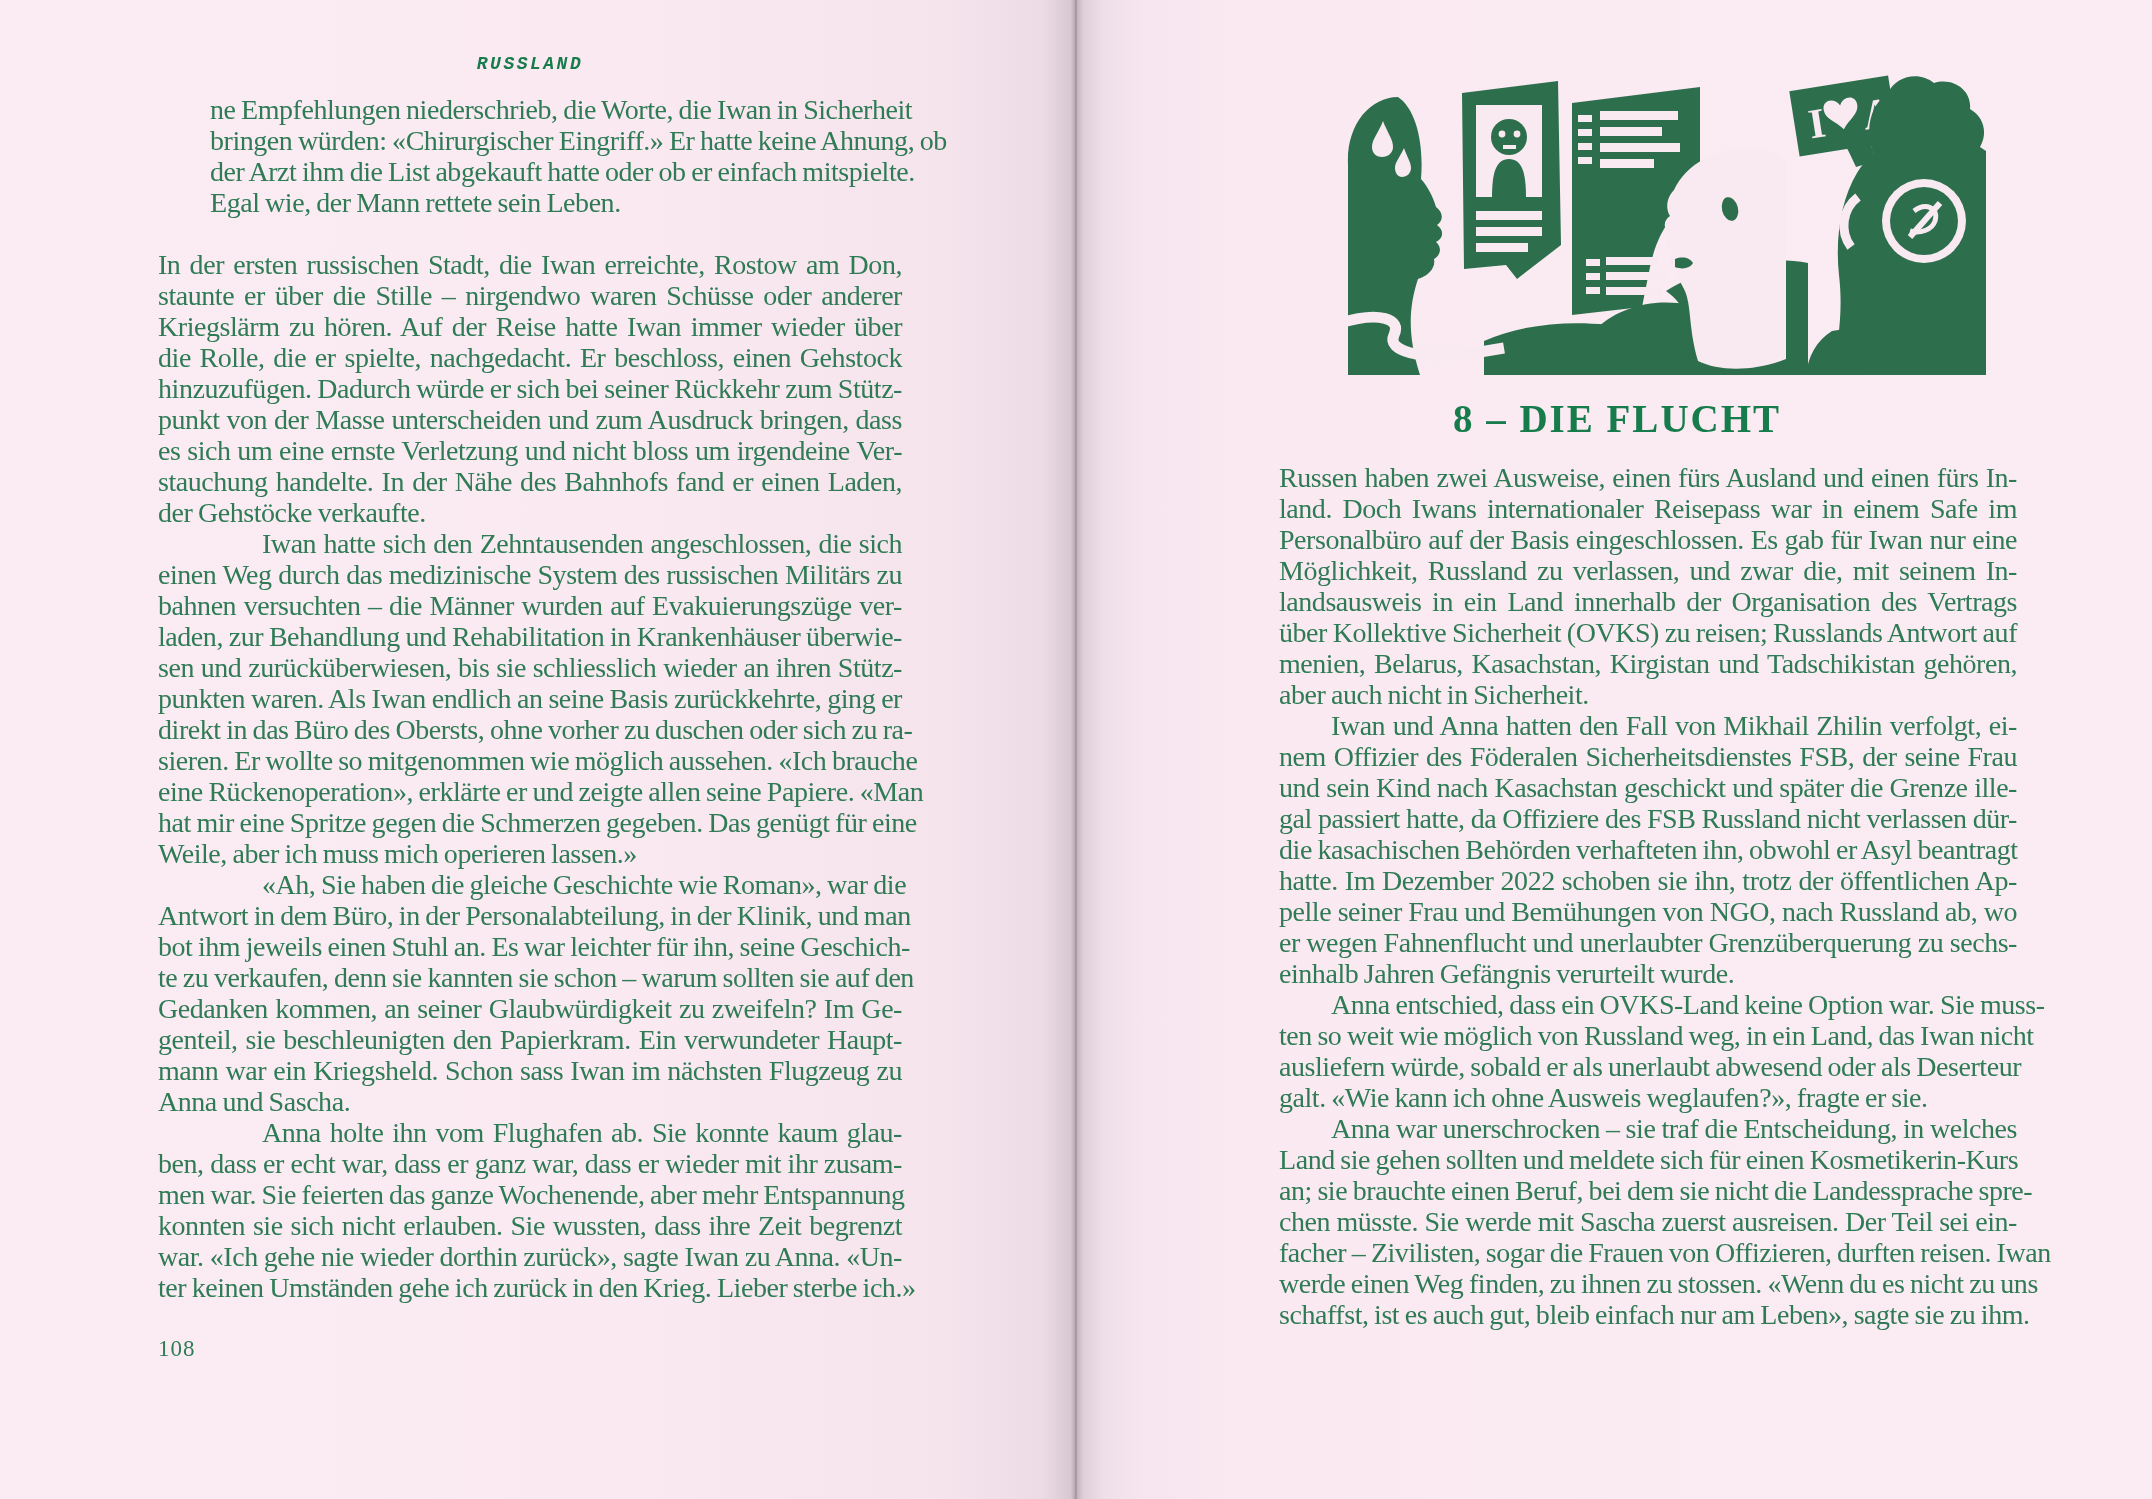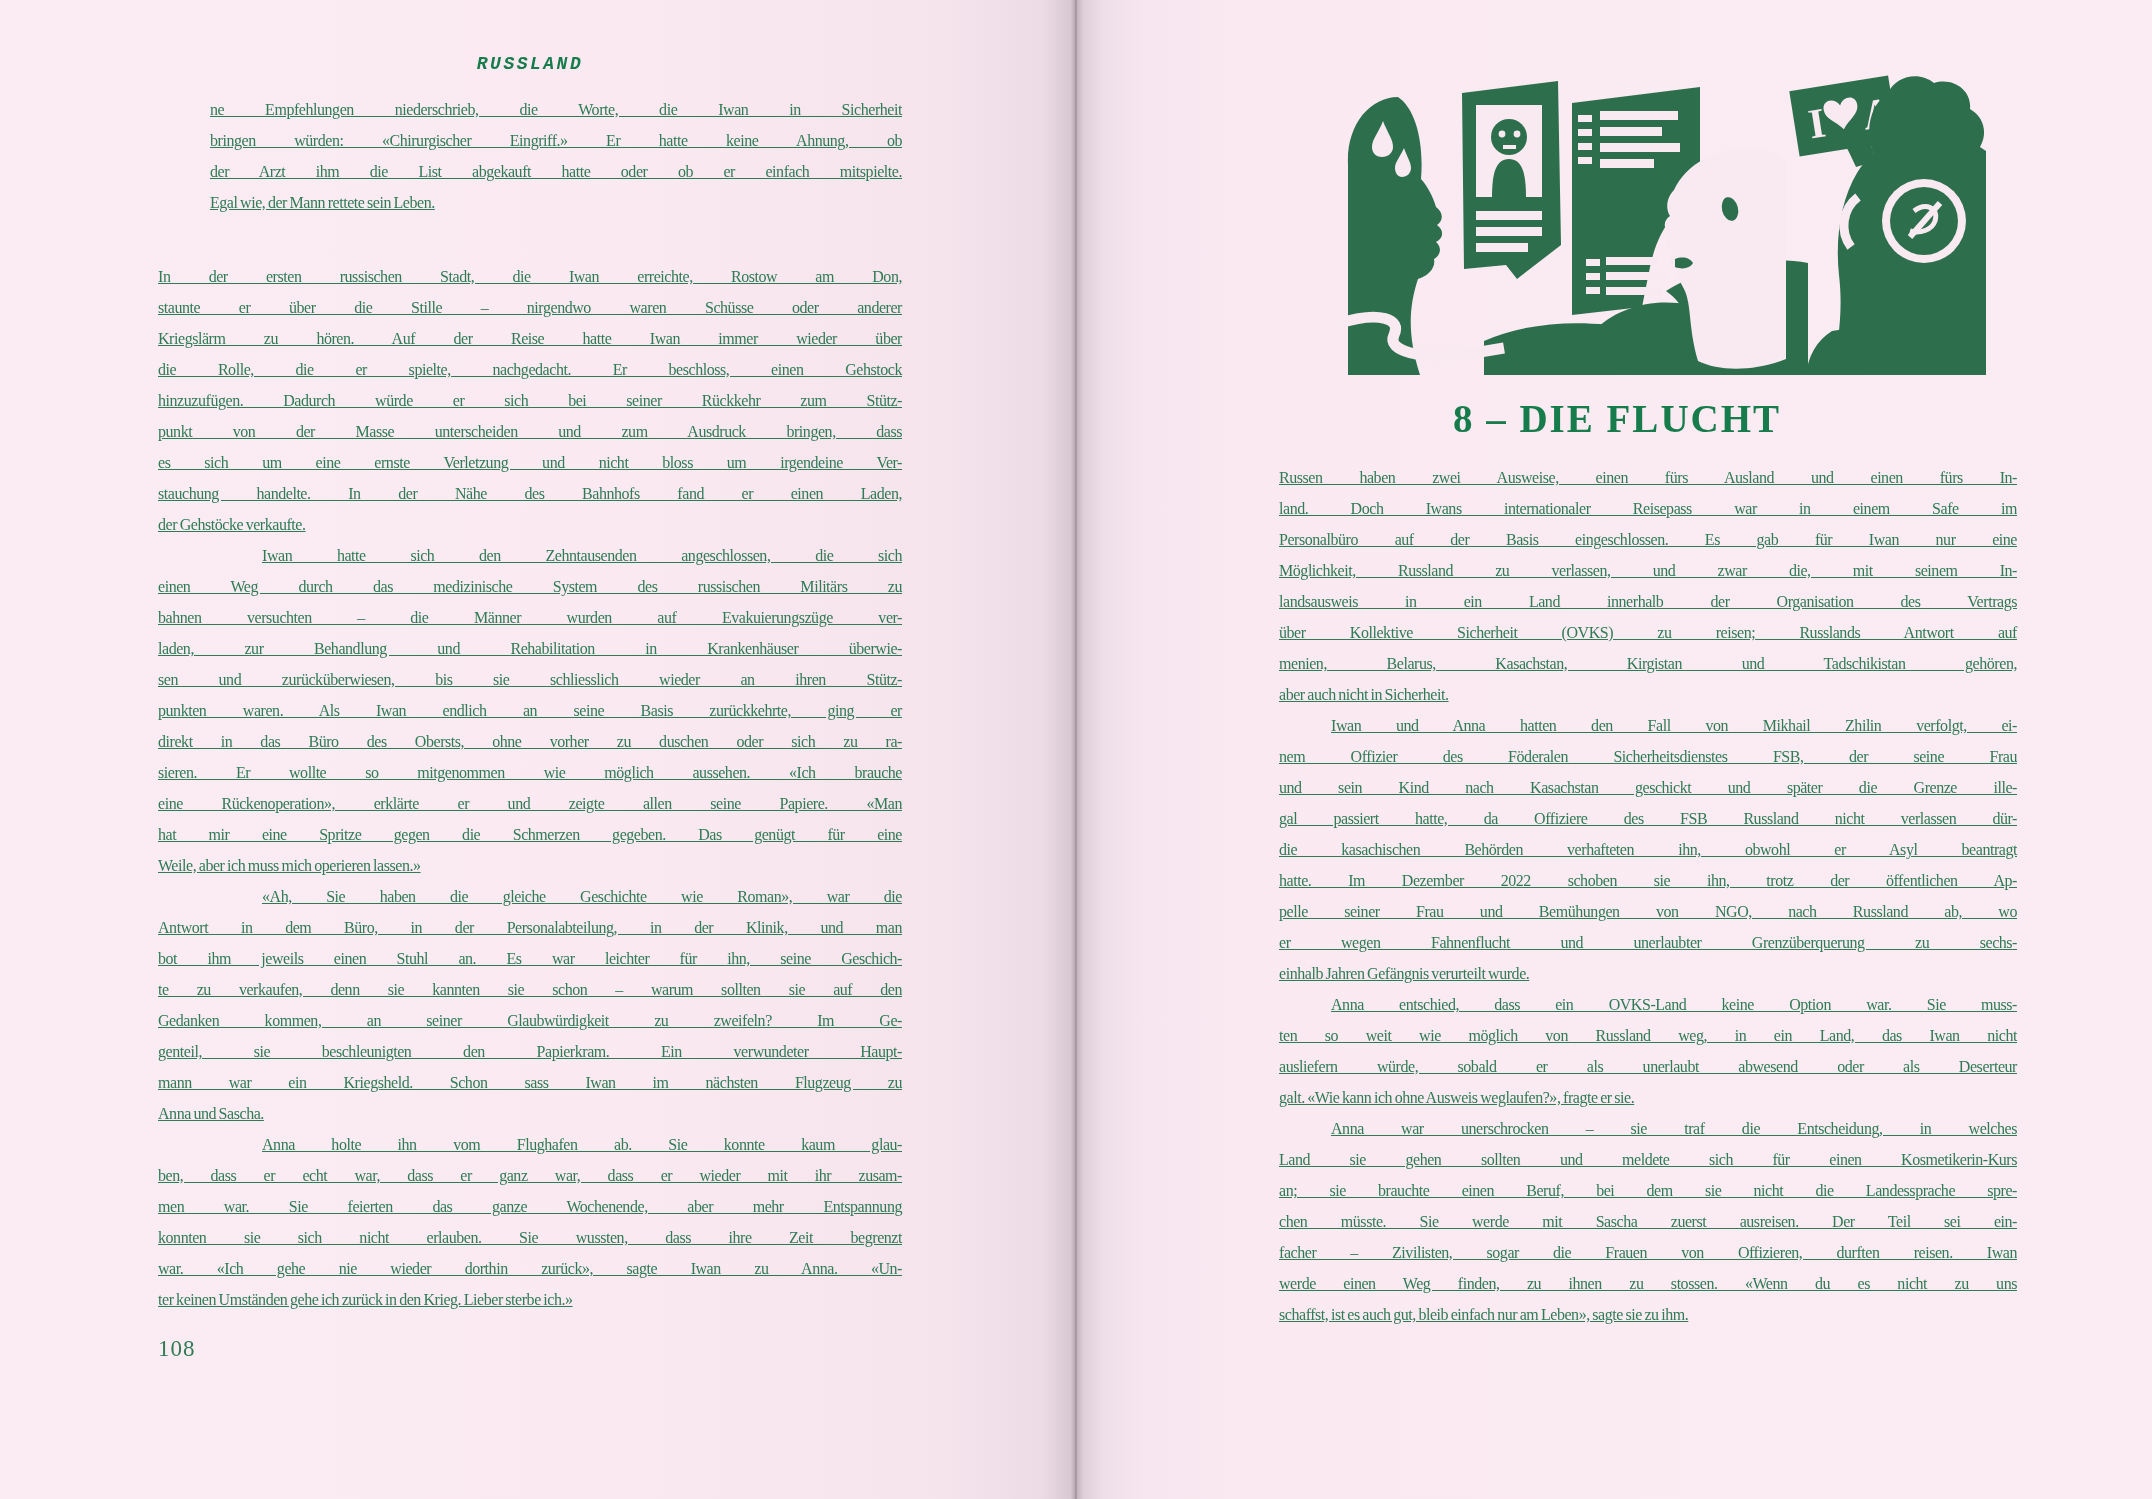--- a/index.html
+++ b/index.html
@@ -23,32 +23,32 @@
     left:1077px;width:1075px;
     background:linear-gradient(to right,#c3b4be 0%,#dfcfd9 0.6%,#efdfe8 2.5%,#f6e5ee 6%,#fae9f1 14%,#fbecf3 100%);
   }
   .gutter-line{position:absolute;top:0;left:1075px;width:2px;height:1499px;background:#a79aa3;}
 
   .running-header{
     position:absolute;left:158px;top:54px;width:744px;text-align:center;
     font-family:Liberation Mono, monospace;font-style:italic;font-weight:bold;
     font-size:18px;letter-spacing:2.5px;color:var(--head);
   }
-  .body-col{position:absolute;color:var(--ink);font-size:16px;text-decoration:underline;}
+  .body-col{position:absolute;color:var(--ink);font-size:28px;}
   .left-body{left:158px;top:94px;width:744px;}
   .right-body{left:1248px;top:462px;width:738px;margin-left:31px;}
   .line{
     height:31px;line-height:31px;
     text-align:justify;text-align-last:justify;
     letter-spacing:-0.45px;word-spacing:-1px;
     white-space:nowrap;
   }
   .line.last{text-align-last:left;}
   .para-block{margin-left:52px;}
-  .para-flush-gap{margin-top:43px;}
+  .para-flush-gap{margin-top:31px;}
   .para-indent2 .line.first{text-indent:104px;}
   .para-indent1 .line.first{text-indent:52px;}
 
   .page-number{
     position:absolute;left:158px;top:1336px;width:744px;
     font-size:23px;color:var(--ink);letter-spacing:1px;
   }
   .chapter-heading{
     position:absolute;left:1248px;top:396px;width:738px;text-align:center;
     font-weight:bold;font-size:39px;letter-spacing:2px;color:var(--head);

